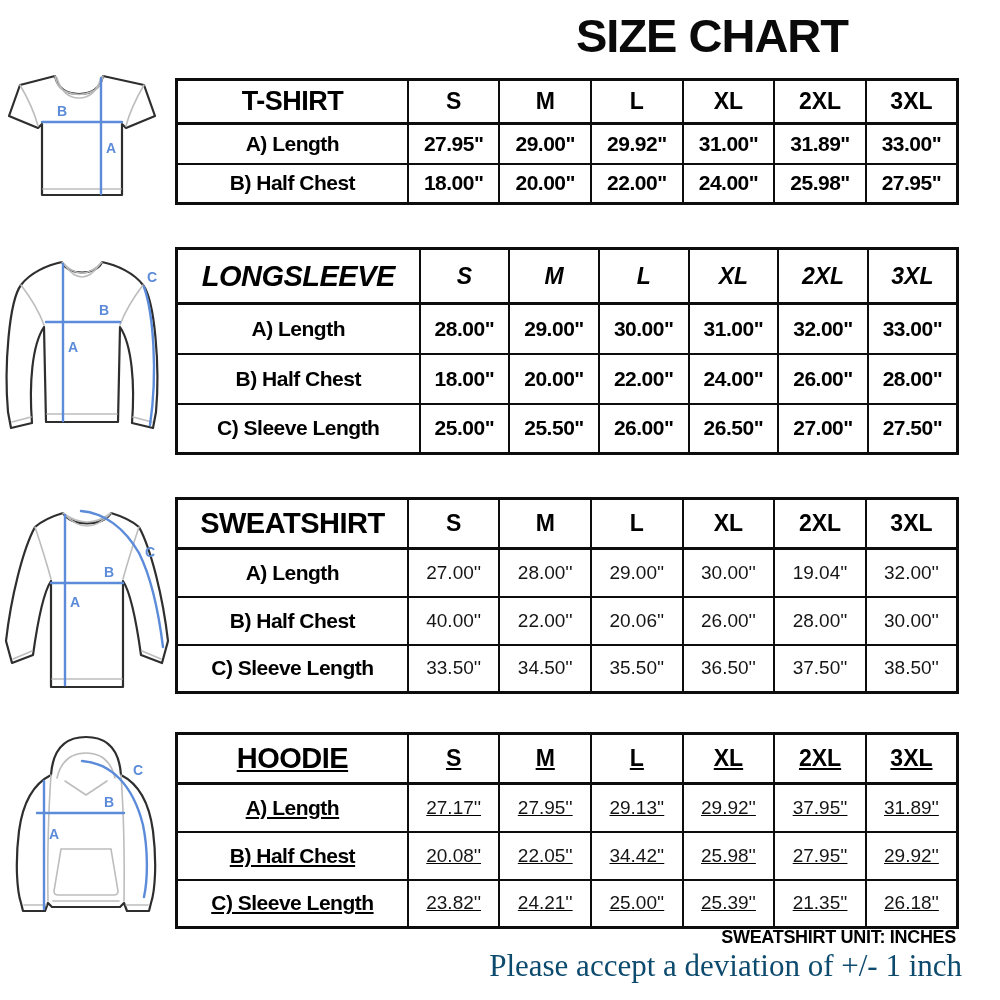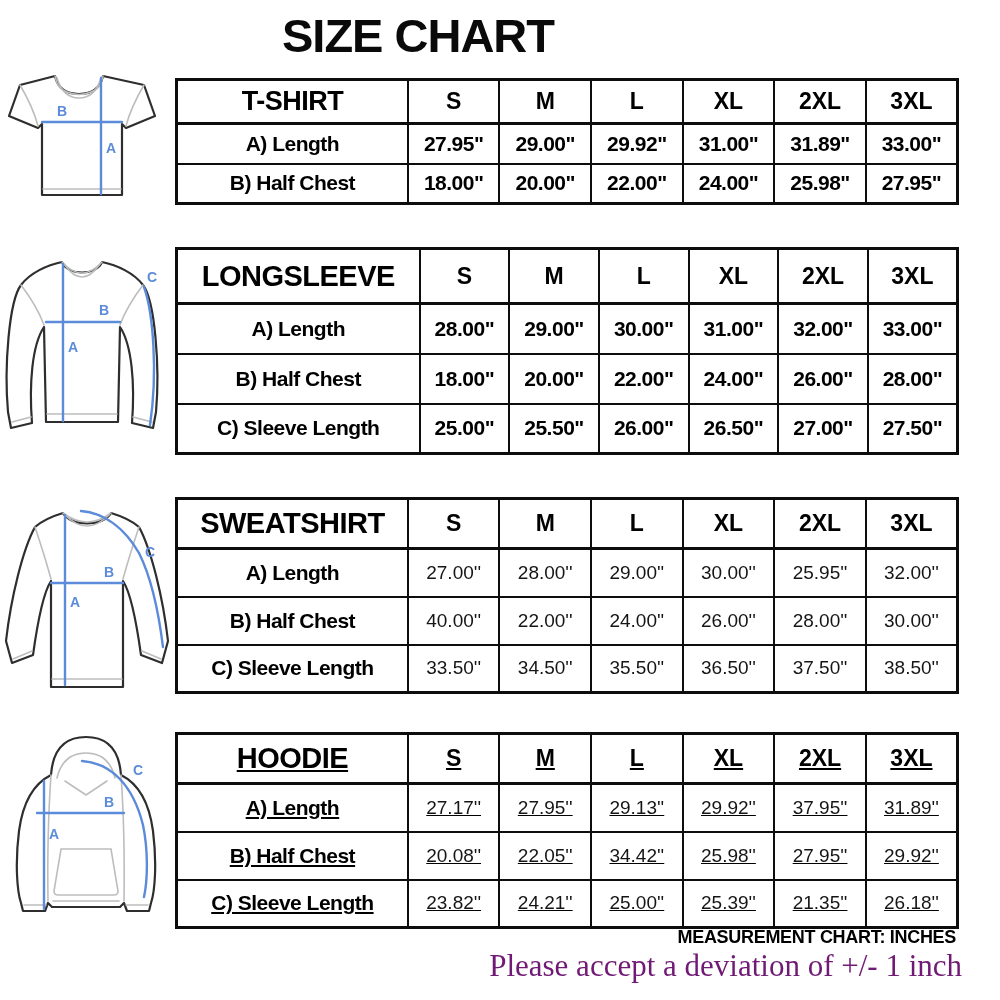--- a/index.html
+++ b/index.html
@@ -1,21 +1,21 @@
 <!DOCTYPE html>
 <html style="--blue: #5b8bd9; --border: #0d0d0d;"><head>
 <meta charset="utf-8">
 <style>
   html,body{margin:0;padding:0;background:#ffffff;}
   .page{
     position:relative;width:1000px;height:1000px;background:#ffffff;
     font-family:"Liberation Sans",sans-serif;color:#000;overflow:hidden;
   }
   .title{
-    position:absolute;top:8px;left:0;width:836px;text-align:center;
+    position:absolute;top:8px;left:12px;width:836px;text-align:right;
     font-size:47px;font-weight:700;letter-spacing:-1px;margin:0;color:#0a0a0a;
   }
   .table-wrap{position:absolute;left:175px;width:784px;}
   #tw-0{top:78px;}
   #tw-1{top:247px;}
   #tw-2{top:497px;}
   #tw-3{top:732px;text-decoration:underline;}
   table.size-table{
     width:100%;border-collapse:collapse;table-layout:fixed;
     border:3px solid var(--border,#0d0d0d);background:#fff;
@@ -27,42 +27,42 @@
   table.size-table thead th{border-bottom:3px solid var(--border,#0d0d0d);}
   th.garment-name{font-size:29px;font-weight:700;letter-spacing:-0.5px;width:29.3%;}
   #tw-1 th.garment-name{width:30.8%;}
   #tw-0 th.garment-name{font-size:27px;}
   th.size-h{font-size:23px;font-weight:700;}
   td.row-label{text-align:left;padding-left:7px;font-size:21px;font-weight:700;letter-spacing:-0.5px;}
   td.val{font-size:21px;font-weight:700;letter-spacing:-0.5px;}
   .table-wrap.light td.val{font-size:19px;font-weight:400;color:#151515;letter-spacing:0;}
   
   #tw-0 thead tr{height:44px;} #tw-0 tbody tr{height:40px;}
-  #tw-1 thead tr{height:55px;} #tw-1 tbody tr{height:50px;}
+  #tw-1 thead tr{height:55px;font-style:italic;} #tw-1 tbody tr{height:50px;}
   #tw-2 thead tr{height:50px;padding-left:16px;} #tw-2 tbody tr{height:48px;}
   #tw-3 thead tr{height:50px;} #tw-3 tbody tr{height:48px;}
   
   .illus{position:absolute;}
   #il-0{left:5px;top:67px;}
   #il-1{left:1px;top:252px;}
   #il-2{left:1px;top:497px;}
   #il-3{left:7px;top:731px;}
   .garment{fill:#ffffff;stroke:#2e2e2e;stroke-width:2.2;stroke-linejoin:round;}
   .detail{fill:none;stroke:#bdbdbd;stroke-width:1.6;stroke-linecap:round;}
   .mline{fill:none;stroke:var(--blue,#5b8bd9);stroke-width:2.4;stroke-linecap:round;}
   .mlabel{fill:var(--blue,#5b8bd9);font-family:"Liberation Sans",sans-serif;
     font-size:14px;font-weight:700;}
   
   .unit-note{
     position:absolute;top:927px;left:0;width:956px;text-align:right;
     font-size:18px;font-weight:700;letter-spacing:-0.3px;
   }
   .deviation-note{
     position:absolute;top:948px;left:0;width:962px;text-align:right;
-    font-family:"Liberation Serif",serif;font-size:31px;font-weight:400;color:#701a75;
+    font-family:"Liberation Serif",serif;font-size:31px;font-weight:400;color:#0c4a6e;
   }
 </style>
 </head>
 <body>
 
 <div class="page">
 
   <h1 class="title">SIZE CHART</h1>
 
   <svg id="il-0" class="illus" width="160" height="136" viewBox="0 0 160 136">
@@ -222,28 +222,28 @@
             <th class="size-h">3XL</th>
           </tr>
     </thead>
     <tbody>
           <tr>
             <td class="row-label">A) Length</td>
             <td class="val">27.00''</td>
             <td class="val">28.00''</td>
             <td class="val">29.00''</td>
             <td class="val">30.00''</td>
-            <td class="val">25.95''</td>
+            <td class="val">19.04''</td>
             <td class="val">32.00''</td>
           </tr>
           <tr>
             <td class="row-label">B) Half Chest</td>
             <td class="val">40.00''</td>
             <td class="val">22.00''</td>
-            <td class="val">24.00''</td>
+            <td class="val">20.06''</td>
             <td class="val">26.00''</td>
             <td class="val">28.00''</td>
             <td class="val">30.00''</td>
           </tr>
           <tr>
             <td class="row-label">C) Sleeve Length</td>
             <td class="val">33.50''</td>
             <td class="val">34.50''</td>
             <td class="val">35.50''</td>
             <td class="val">36.50''</td>
@@ -291,15 +291,15 @@
             <td class="val">24.21''</td>
             <td class="val">25.00''</td>
             <td class="val">25.39''</td>
             <td class="val">21.35''</td>
             <td class="val">26.18''</td>
           </tr>
         </tbody>
   </table>
 </div>
 
-  <div class="unit-note">MEASUREMENT CHART: INCHES</div>
+  <div class="unit-note">SWEATSHIRT UNIT: INCHES</div>
   <div class="deviation-note">Please accept a deviation of +/- 1 inch</div>
 </div>
 
 </body></html>

